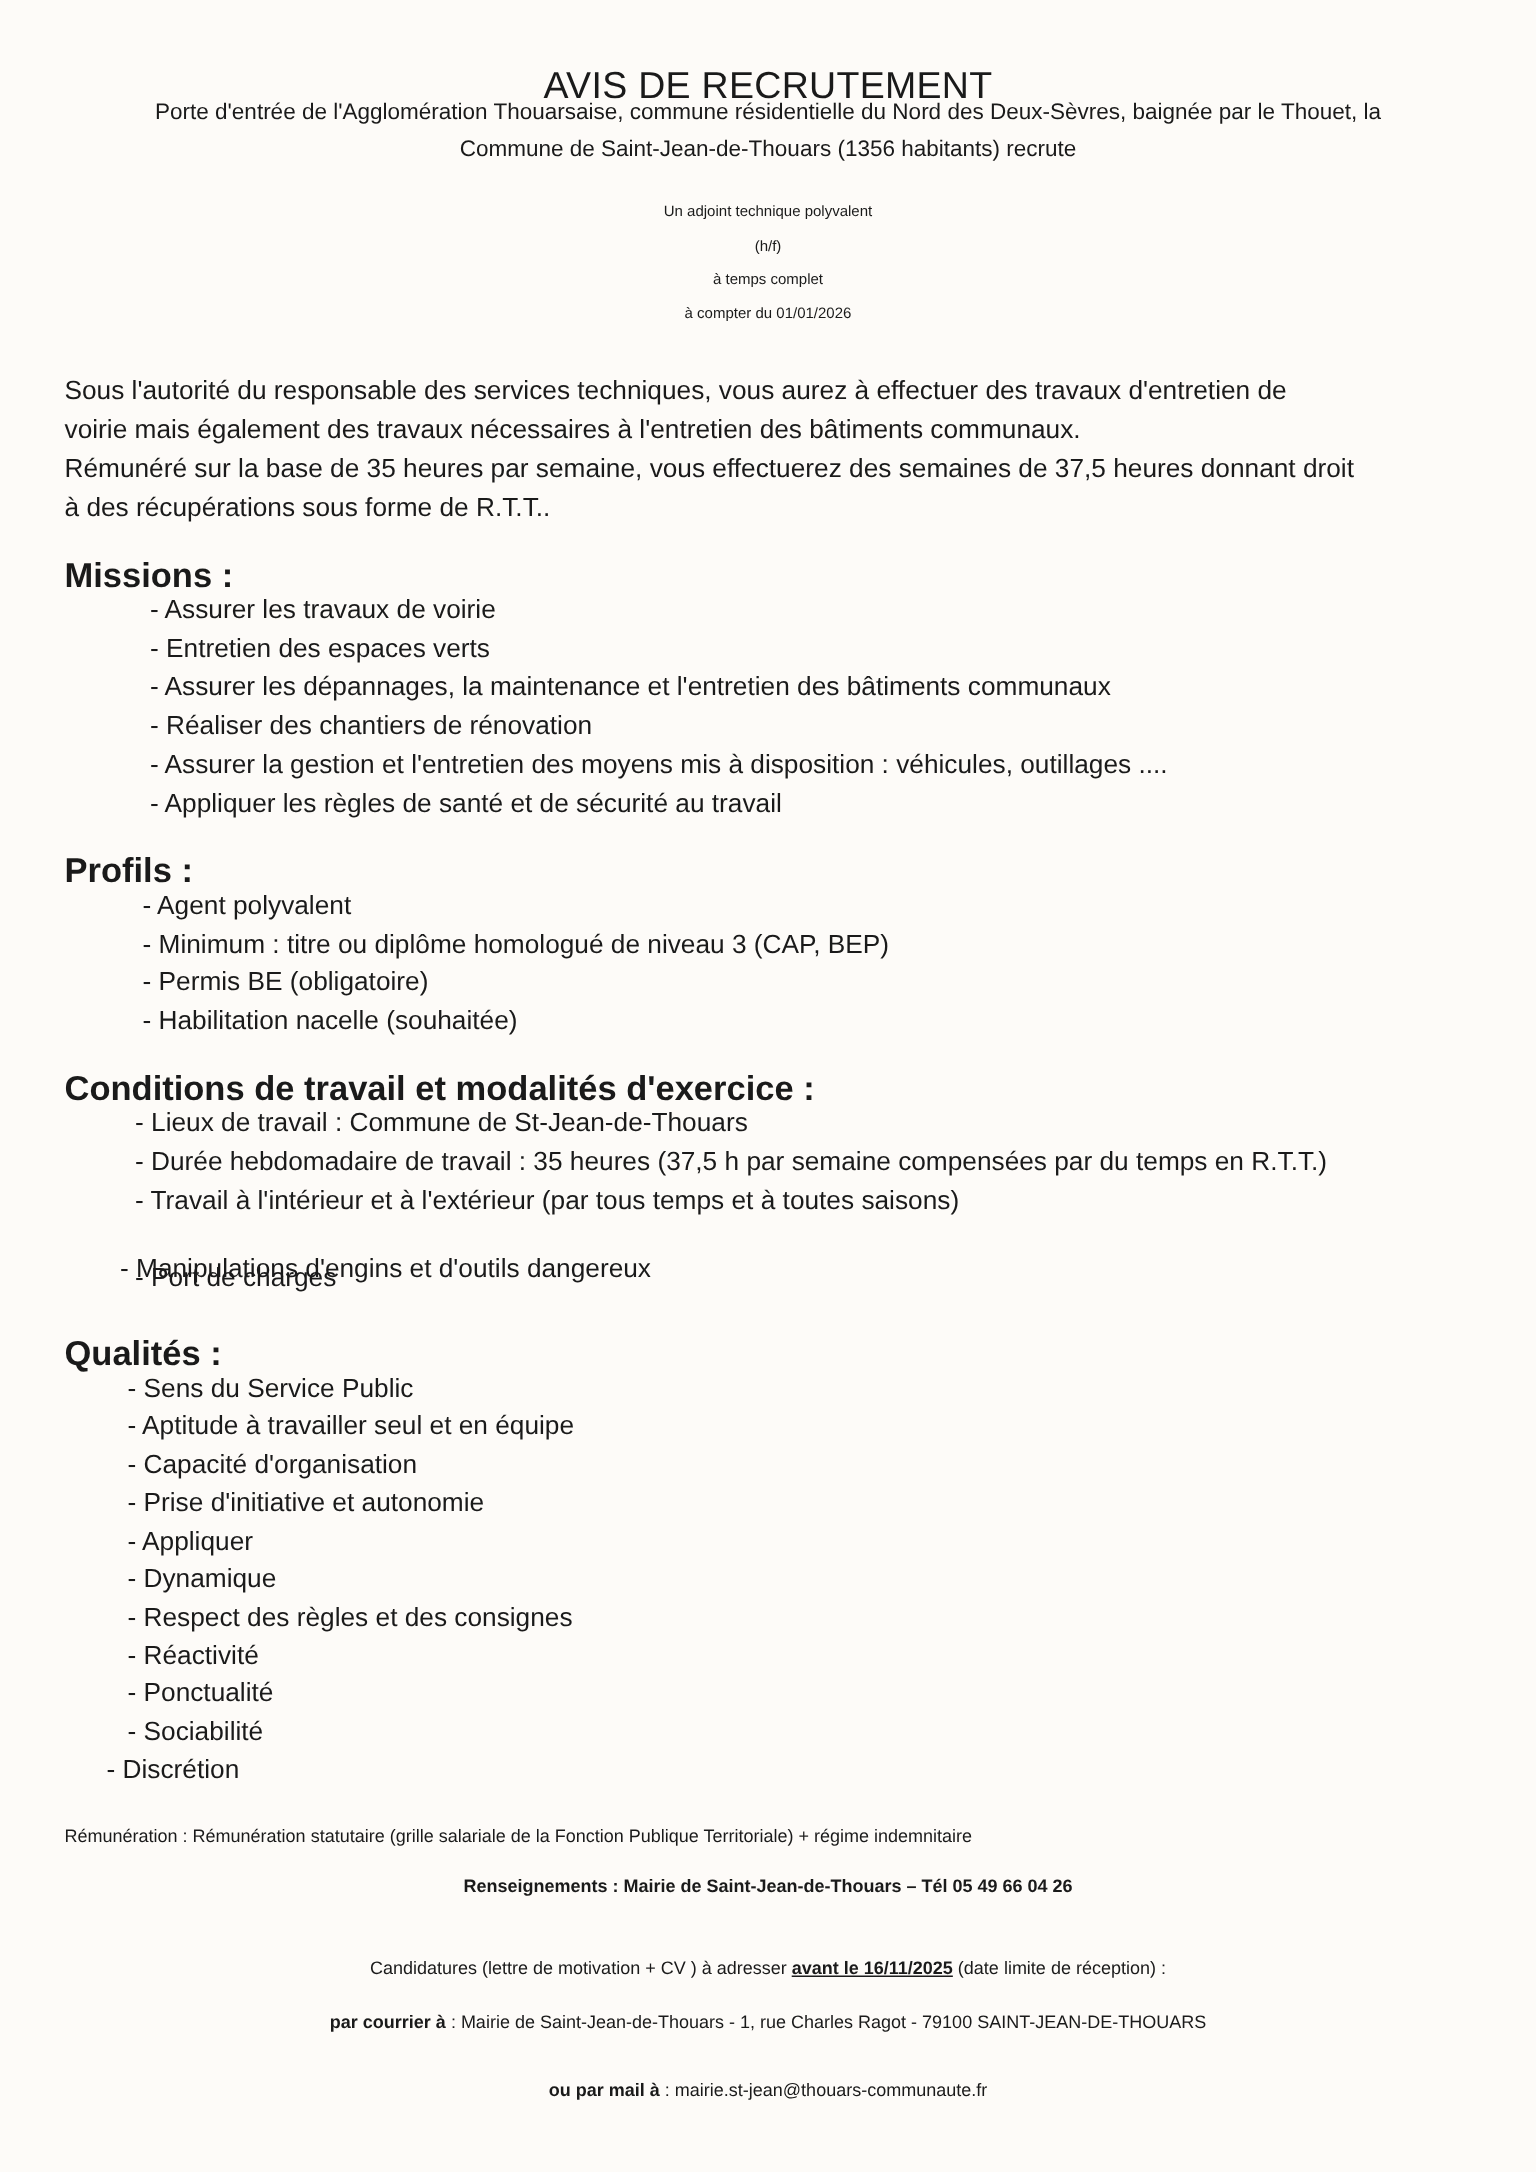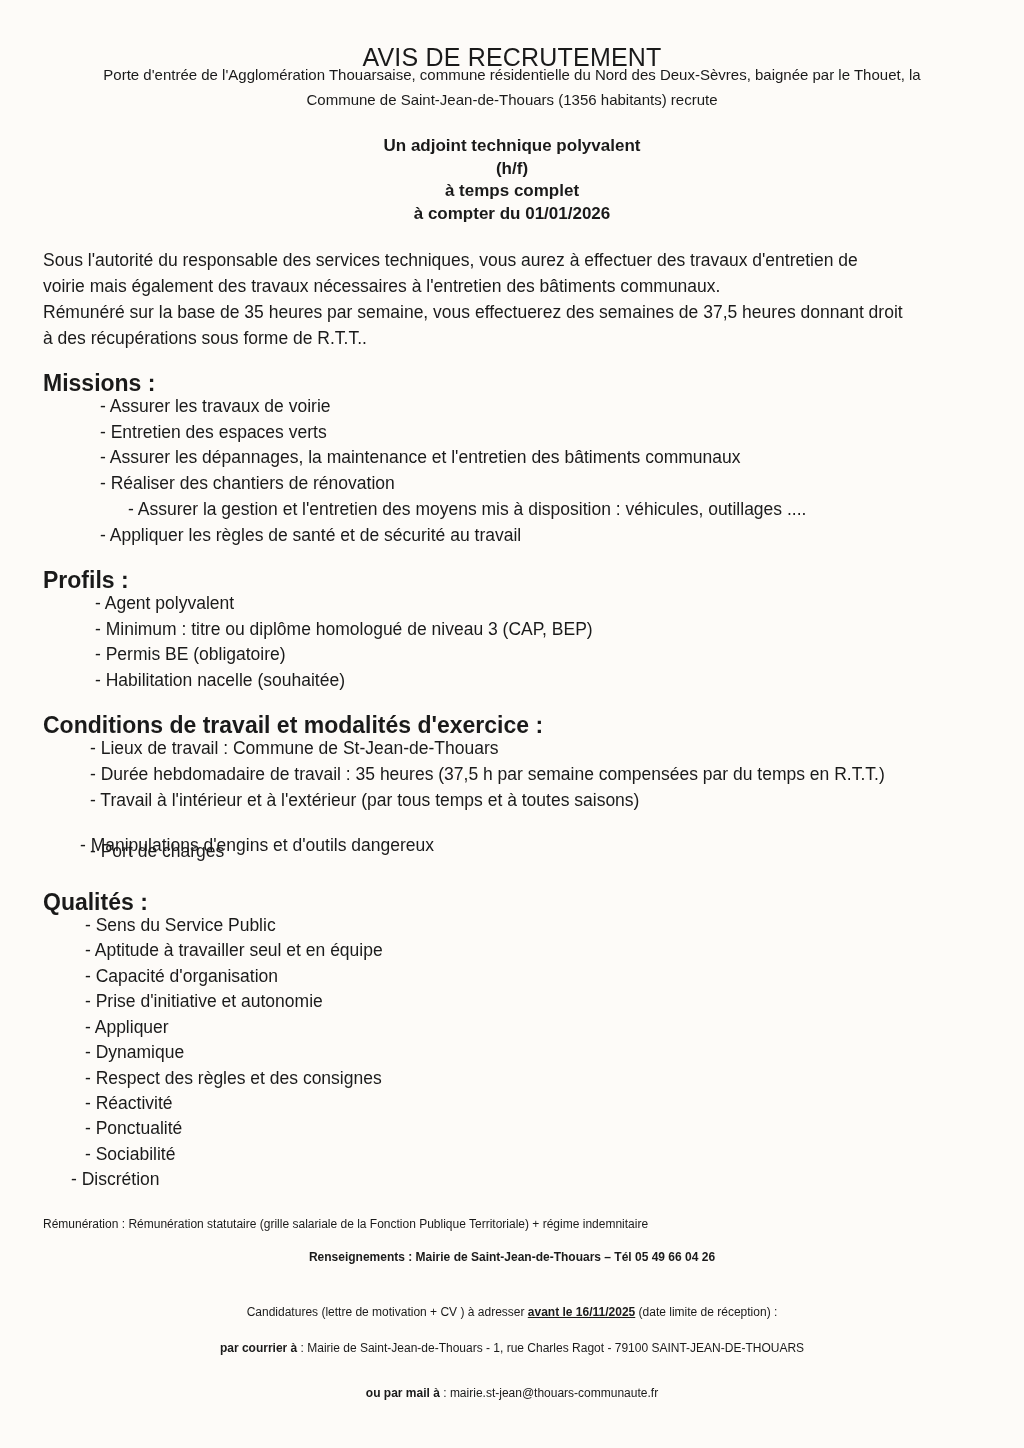--- a/index.html
+++ b/index.html
@@ -8,21 +8,21 @@
     background: #fdfbf8;
     color: #1a1a1a;
     font-family: "Liberation Sans", "DejaVu Sans", sans-serif;
     position: relative;
     overflow: hidden;
   }
   .abs { position: absolute; white-space: nowrap; }
   .center { left: 0; width: 1024px; text-align: center; }
   .title { top: 10px; font-size: 25px; letter-spacing: 0.2px; margin-top: 33px; }
   .intro { font-size: 15px; }
-  .job { font-size: 17px; font-weight: bold; }
+  .job { font-size: 10px; font-weight: normal; }
   .para { left: 43px; font-size: 17.5px; }
   .heading { left: 43px; font-size: 23px; font-weight: bold; }
   .item { font-size: 17.5px; }
   .small { font-size: 12px; }
   .bold { font-weight: bold; }
   .uline { font-weight: bold; text-decoration: underline; }
 </style>
 </head>
 <body>
 
@@ -39,21 +39,21 @@
 <div class="abs para" style="top:250px;">Sous l'autorité du responsable des services techniques, vous aurez à effectuer des travaux d'entretien de</div>
 <div class="abs para" style="top:276px;">voirie mais également des travaux nécessaires à l'entretien des bâtiments communaux.</div>
 <div class="abs para" style="top:302px;">Rémunéré sur la base de 35 heures par semaine, vous effectuerez des semaines de 37,5 heures donnant droit</div>
 <div class="abs para" style="top:328px;">à des récupérations sous forme de R.T.T..</div>
 
 <div class="abs heading" style="top:370px;">Missions :</div>
 <div class="abs item" style="left:100px; top:396px;">-  Assurer les travaux de voirie</div>
 <div class="abs item" style="left:100px; top:422px;">- Entretien des espaces verts</div>
 <div class="abs item" style="left:100px; top:447px;">- Assurer les dépannages, la maintenance et l'entretien des bâtiments communaux</div>
 <div class="abs item" style="left:100px; top:473px;">- Réaliser des chantiers de rénovation</div>
-<div class="abs item" style="left:100px; top:499px;margin-left:28px;">- Assurer la gestion et l'entretien des moyens mis à disposition : véhicules, outillages ....</div>
+<div class="abs item" style="left:100px; top:499px;">- Assurer la gestion et l'entretien des moyens mis à disposition : véhicules, outillages ....</div>
 <div class="abs item" style="left:100px; top:525px;">- Appliquer les règles de santé et de sécurité au travail</div>
 
 <div class="abs heading" style="top:567px;">Profils :</div>
 <div class="abs item" style="left:95px; top:593px;">- Agent polyvalent</div>
 <div class="abs item" style="left:95px; top:619px;">- Minimum : titre ou diplôme homologué de niveau 3 (CAP, BEP)</div>
 <div class="abs item" style="left:95px; top:644px;">- Permis BE (obligatoire)</div>
 <div class="abs item" style="left:95px; top:670px;">- Habilitation nacelle (souhaitée)</div>
 
 <div class="abs heading" style="top:712px;">Conditions de travail et modalités d'exercice :</div>
 <div class="abs item" style="left:90px; top:738px;">- Lieux de travail : Commune de St-Jean-de-Thouars</div>

